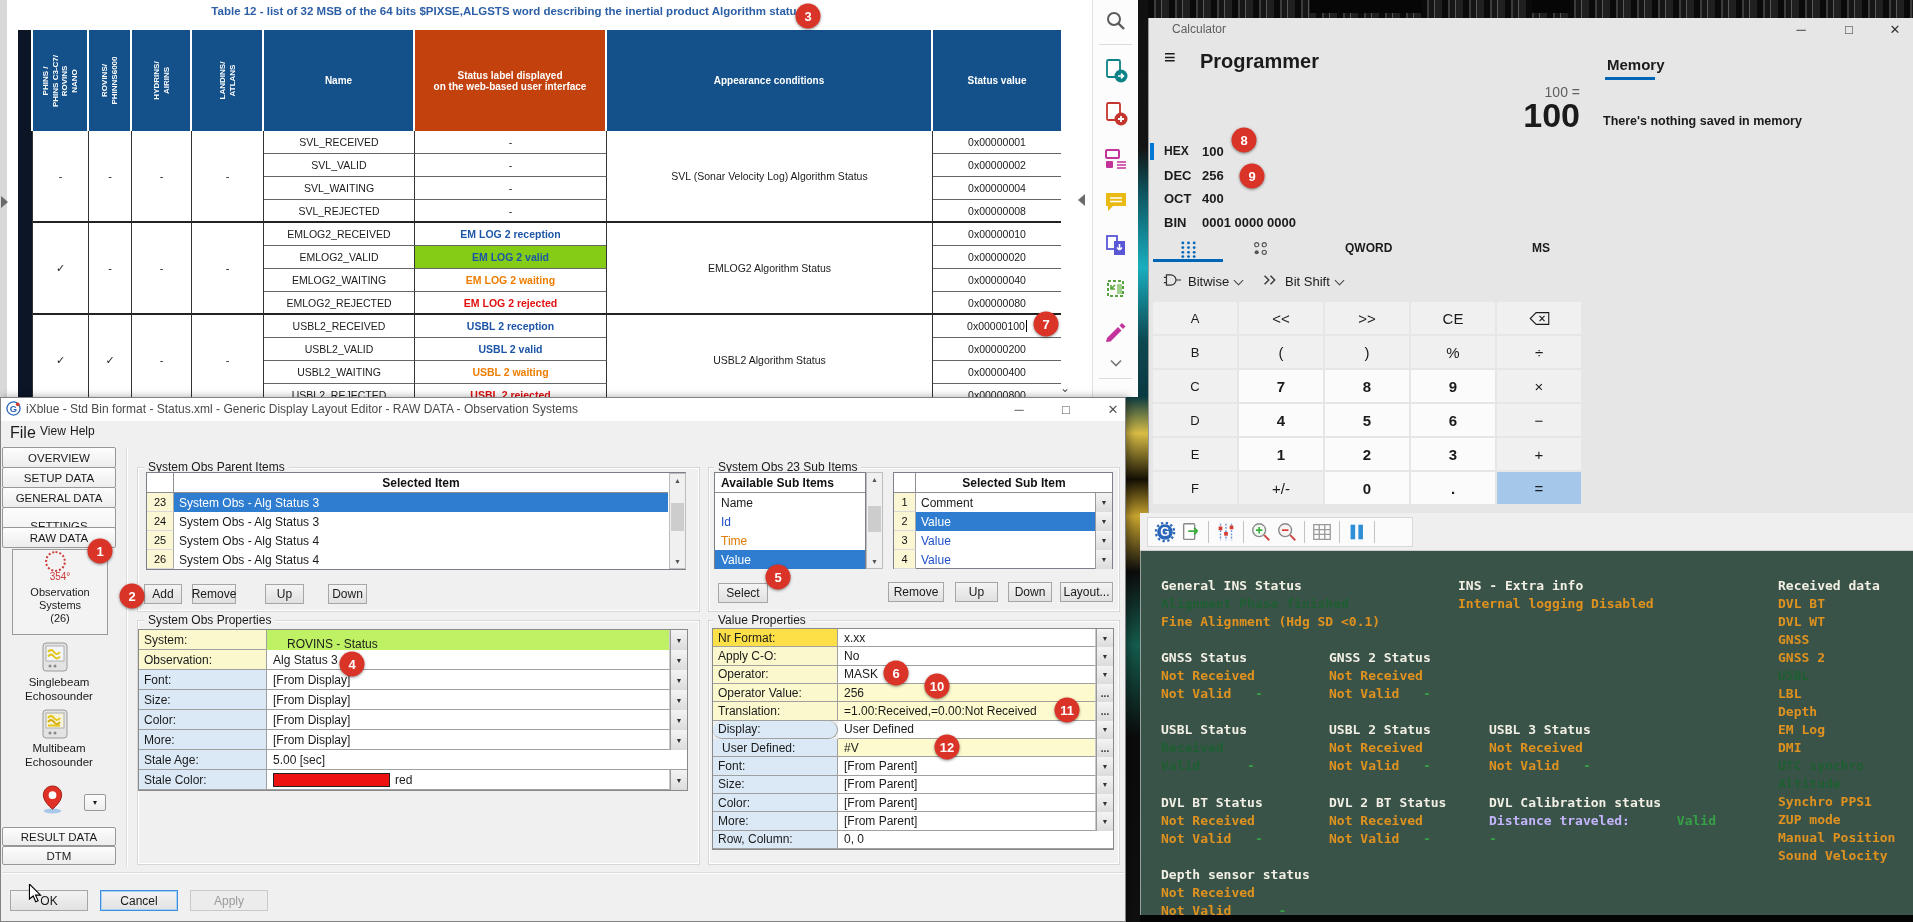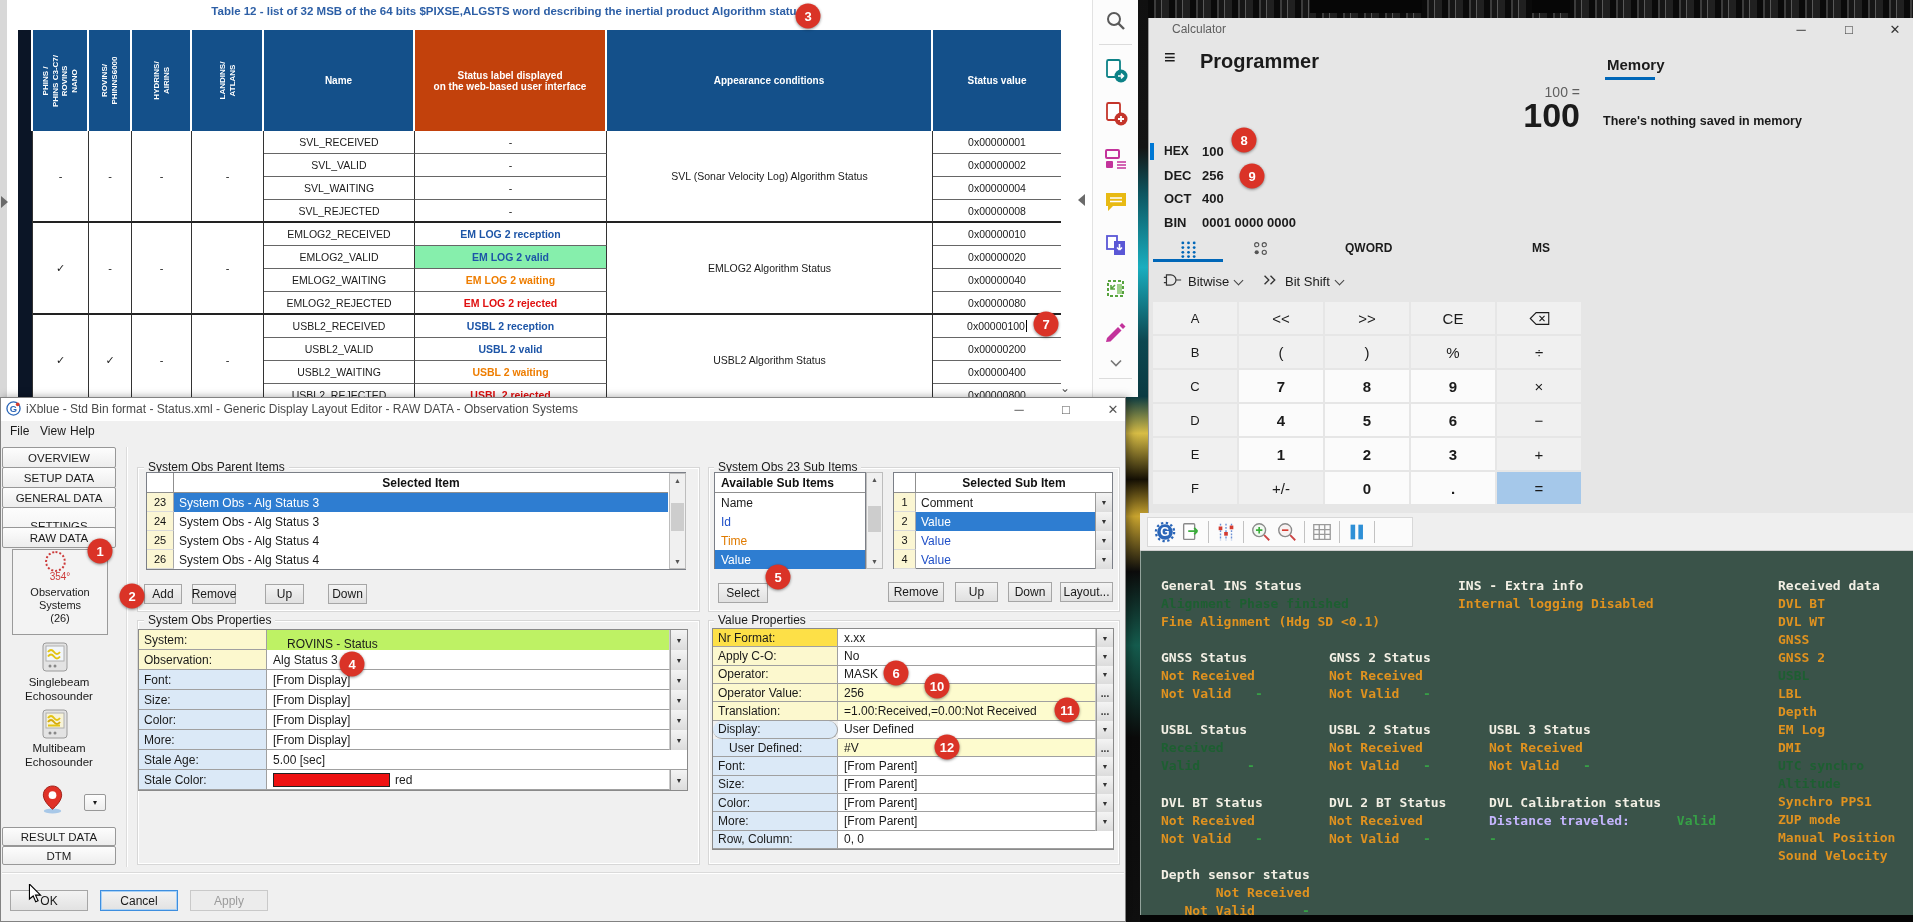--- a/index.html
+++ b/index.html
@@ -86,21 +86,21 @@
         <div style="position: absolute; left: 933px; top: 200px; width: 128px; height: 23px; border-bottom: 2px solid rgb(34, 34, 34); box-sizing: border-box; display: flex; align-items: center; justify-content: center; font-size: 10.5px; color: rgb(26, 26, 26); background: rgb(255, 255, 255);">0x00000008</div>
         <div style="position: absolute; left: 33px; top: 223px; width: 56px; height: 92px; border-right: 1px solid rgb(51, 51, 51); border-bottom: 2px solid rgb(34, 34, 34); box-sizing: border-box; display: flex; align-items: center; justify-content: center; font-size: 11px; color: rgb(26, 26, 26); background: rgb(255, 255, 255);">✓</div>
         <div style="position: absolute; left: 89px; top: 223px; width: 43px; height: 92px; border-right: 1px solid rgb(51, 51, 51); border-bottom: 2px solid rgb(34, 34, 34); box-sizing: border-box; display: flex; align-items: center; justify-content: center; font-size: 11px; color: rgb(26, 26, 26); background: rgb(255, 255, 255);">-</div>
         <div style="position: absolute; left: 132px; top: 223px; width: 60px; height: 92px; border-right: 1px solid rgb(51, 51, 51); border-bottom: 2px solid rgb(34, 34, 34); box-sizing: border-box; display: flex; align-items: center; justify-content: center; font-size: 11px; color: rgb(26, 26, 26); background: rgb(255, 255, 255);">-</div>
         <div style="position: absolute; left: 192px; top: 223px; width: 72px; height: 92px; border-right: 1px solid rgb(51, 51, 51); border-bottom: 2px solid rgb(34, 34, 34); box-sizing: border-box; display: flex; align-items: center; justify-content: center; font-size: 11px; color: rgb(26, 26, 26); background: rgb(255, 255, 255);">-</div>
         <div style="position: absolute; left: 607px; top: 223px; width: 326px; height: 92px; border-right: 1px solid rgb(51, 51, 51); border-bottom: 2px solid rgb(34, 34, 34); box-sizing: border-box; display: flex; align-items: center; justify-content: center; text-align: center; font-size: 10.5px; color: rgb(26, 26, 26); background: rgb(255, 255, 255);">EMLOG2 Algorithm Status</div>
         <div style="position: absolute; left: 264px; top: 223px; width: 151px; height: 23px; border-right: 1px solid rgb(51, 51, 51); border-bottom: 1px solid rgb(102, 102, 102); box-sizing: border-box; display: flex; align-items: center; justify-content: center; font-size: 10.5px; color: rgb(26, 26, 26); background: rgb(255, 255, 255);">EMLOG2_RECEIVED</div>
         <div style="position: absolute; left: 415px; top: 223px; width: 192px; height: 23px; border-right: 1px solid rgb(51, 51, 51); border-bottom: 1px solid rgb(102, 102, 102); box-sizing: border-box; display: flex; align-items: center; justify-content: center; font-size: 10.5px; font-weight: bold; color: rgb(29, 85, 167); background: rgb(255, 255, 255);">EM LOG 2  reception</div>
         <div style="position: absolute; left: 933px; top: 223px; width: 128px; height: 23px; border-bottom: 1px solid rgb(102, 102, 102); box-sizing: border-box; display: flex; align-items: center; justify-content: center; font-size: 10.5px; color: rgb(26, 26, 26); background: rgb(255, 255, 255);">0x00000010</div>
         <div style="position: absolute; left: 264px; top: 246px; width: 151px; height: 23px; border-right: 1px solid rgb(51, 51, 51); border-bottom: 1px solid rgb(102, 102, 102); box-sizing: border-box; display: flex; align-items: center; justify-content: center; font-size: 10.5px; color: rgb(26, 26, 26); background: rgb(255, 255, 255);">EMLOG2_VALID</div>
-        <div style="position: absolute; left: 415px; top: 246px; width: 192px; height: 23px; border-right: 1px solid rgb(51, 51, 51); border-bottom: 1px solid rgb(102, 102, 102); box-sizing: border-box; display: flex; align-items: center; justify-content: center; font-size: 10.5px; font-weight: bold; color: rgb(29, 85, 167); background: #86efac;">EM LOG 2 valid</div>
+        <div style="position: absolute; left: 415px; top: 246px; width: 192px; height: 23px; border-right: 1px solid rgb(51, 51, 51); border-bottom: 1px solid rgb(102, 102, 102); box-sizing: border-box; display: flex; align-items: center; justify-content: center; font-size: 10.5px; font-weight: bold; color: rgb(29, 85, 167); background: #84cc16;">EM LOG 2 valid</div>
         <div style="position: absolute; left: 933px; top: 246px; width: 128px; height: 23px; border-bottom: 1px solid rgb(102, 102, 102); box-sizing: border-box; display: flex; align-items: center; justify-content: center; font-size: 10.5px; color: rgb(26, 26, 26); background: rgb(255, 255, 255);">0x00000020</div>
         <div style="position: absolute; left: 264px; top: 269px; width: 151px; height: 23px; border-right: 1px solid rgb(51, 51, 51); border-bottom: 1px solid rgb(102, 102, 102); box-sizing: border-box; display: flex; align-items: center; justify-content: center; font-size: 10.5px; color: rgb(26, 26, 26); background: rgb(255, 255, 255);">EMLOG2_WAITING</div>
         <div style="position: absolute; left: 415px; top: 269px; width: 192px; height: 23px; border-right: 1px solid rgb(51, 51, 51); border-bottom: 1px solid rgb(102, 102, 102); box-sizing: border-box; display: flex; align-items: center; justify-content: center; font-size: 10.5px; font-weight: bold; color: rgb(238, 125, 0); background: rgb(255, 255, 255);">EM LOG 2 waiting</div>
         <div style="position: absolute; left: 933px; top: 269px; width: 128px; height: 23px; border-bottom: 1px solid rgb(102, 102, 102); box-sizing: border-box; display: flex; align-items: center; justify-content: center; font-size: 10.5px; color: rgb(26, 26, 26); background: rgb(255, 255, 255);">0x00000040</div>
         <div style="position: absolute; left: 264px; top: 292px; width: 151px; height: 23px; border-right: 1px solid rgb(51, 51, 51); border-bottom: 2px solid rgb(34, 34, 34); box-sizing: border-box; display: flex; align-items: center; justify-content: center; font-size: 10.5px; color: rgb(26, 26, 26); background: rgb(255, 255, 255);">EMLOG2_REJECTED</div>
         <div style="position: absolute; left: 415px; top: 292px; width: 192px; height: 23px; border-right: 1px solid rgb(51, 51, 51); border-bottom: 2px solid rgb(34, 34, 34); box-sizing: border-box; display: flex; align-items: center; justify-content: center; font-size: 10.5px; font-weight: bold; color: rgb(224, 16, 16); background: rgb(255, 255, 255);">EM LOG 2 rejected</div>
         <div style="position: absolute; left: 933px; top: 292px; width: 128px; height: 23px; border-bottom: 2px solid rgb(34, 34, 34); box-sizing: border-box; display: flex; align-items: center; justify-content: center; font-size: 10.5px; color: rgb(26, 26, 26); background: rgb(255, 255, 255);">0x00000080</div>
         <div style="position: absolute; left: 33px; top: 315px; width: 56px; height: 92px; border-right: 1px solid rgb(51, 51, 51); border-bottom: 2px solid rgb(34, 34, 34); box-sizing: border-box; display: flex; align-items: center; justify-content: center; font-size: 11px; color: rgb(26, 26, 26); background: rgb(255, 255, 255);">✓</div>
         <div style="position: absolute; left: 89px; top: 315px; width: 43px; height: 92px; border-right: 1px solid rgb(51, 51, 51); border-bottom: 2px solid rgb(34, 34, 34); box-sizing: border-box; display: flex; align-items: center; justify-content: center; font-size: 11px; color: rgb(26, 26, 26); background: rgb(255, 255, 255);">✓</div>
         <div style="position: absolute; left: 132px; top: 315px; width: 60px; height: 92px; border-right: 1px solid rgb(51, 51, 51); border-bottom: 2px solid rgb(34, 34, 34); box-sizing: border-box; display: flex; align-items: center; justify-content: center; font-size: 11px; color: rgb(26, 26, 26); background: rgb(255, 255, 255);">-</div>
@@ -193,21 +193,21 @@
         <circle cx="8" cy="8" r="7" fill="#fff" stroke="#2b66b8" stroke-width="1.4"></circle>
         <text x="8" y="12" text-anchor="middle" font-size="10" font-weight="bold" fill="#2b66b8" font-family="Liberation Sans">G</text>
         <circle cx="12.5" cy="3.5" r="2" fill="#d43b30"></circle>
       </svg>
   </div>
   <div class="abs" style="left:26px;top:402px;font-size:12px;color:#4a4a4a;white-space:nowrap;">iXblue - Std Bin format - Status.xml - Generic Display Layout Editor -  RAW DATA -  Observation Systems</div>
   <div class="wctl" style="left:1008px;top:400px;">─</div>
   <div class="wctl" style="left:1055px;top:400px;">□</div>
   <div class="wctl" style="left:1102px;top:400px;">✕</div>
   <div class="abs" id="dialog-menu" style="left:0;top:421px;width:1124px;height:22px;">
-      <div style="position: absolute; left: 10px; top: 3px; font-size: 12px; color: rgb(26, 26, 26);">File</div>
+      <div style="position: absolute; left: 10px; top: 3px; font-size: 16px; color: rgb(26, 26, 26);">File</div>
       <div style="position: absolute; left: 40px; top: 3px; font-size: 12px; color: rgb(26, 26, 26);">View</div>
       <div style="position: absolute; left: 70px; top: 3px; font-size: 12px; color: rgb(26, 26, 26);">Help</div>
     </div>
   <div class="abs" style="left:126px;top:447px;width:1px;height:420px;background:#dcdcdc;border-right:1px solid #fff;"></div>
   <div class="abs" style="left:2px;top:872px;width:1122px;height:1px;background:#dadada;border-bottom:1px solid #fff;"></div>
 
   <div class="gbox" style="left:137px;top:467px;width:563px;height:145px;"></div>
   <div class="glabel" style="left:144px;top:460px;">System Obs Parent Items</div>
   <div class="gbox" style="left:137px;top:620px;width:563px;height:245px;"></div>
   <div class="glabel" style="left:144px;top:613px;">System Obs Properties</div>
@@ -441,21 +441,21 @@
       <div style="position: absolute; left: 188px; top: 243px;">
         <div class="term-line"><span style="color: rgb(242, 239, 228);">DVL 2 BT Status</span></div>
         <div class="term-line"><span style="color: rgb(224, 146, 31);">Not Received</span></div>
         <div class="term-line"><span style="color: rgb(224, 146, 31);">Not Valid</span><span style="color: rgb(54, 160, 70);">   -</span></div>
       </div>
       <div style="position: absolute; left: 348px; top: 243px;">
         <div class="term-line"><span style="color: rgb(242, 239, 228);">DVL Calibration status</span></div>
         <div class="term-line"><span style="color: #c4b5fd;">Distance traveled:</span><span style="color: rgb(54, 160, 70);">      Valid</span></div>
         <div class="term-line"><span style="color: rgb(54, 160, 70);">-</span></div>
       </div>
-      <div style="position: absolute; left: 20px; top: 315px; text-align: right;">
+      <div style="position: absolute; left: 20px; top: 315px;">
         <div class="term-line"><span style="color: rgb(242, 239, 228);">Depth sensor status</span></div>
         <div class="term-line"><span style="color: rgb(224, 146, 31);">Not Received</span></div>
         <div class="term-line"><span style="color: rgb(224, 146, 31);">Not Valid</span><span style="color: rgb(54, 160, 70);">      -</span></div>
       </div>
     </div>
   <div class="abs" style="left:1140px;top:915px;width:773px;height:7px;background:#050505;"></div>
 
   <svg class="abs" style="left:28px;top:884px;z-index:99;" width="14" height="20" viewBox="0 0 12 18">
     <path d="M1 0 L1 13.5 L4.4 10.8 L6.6 16 L8.8 15 L6.5 10 L11 10 Z" fill="#fff" stroke="#000" stroke-width="1"></path>
   </svg>
@@ -584,21 +584,21 @@
     <div style="position: absolute; left: 713px; top: 702.32px; width: 125px; height: 18.33px; background: rgb(252, 248, 206); border-right: 1px solid rgb(160, 160, 160); border-bottom: 1px solid rgb(160, 160, 160); box-sizing: border-box; display: flex; align-items: center; padding-left: 5px; font-size: 12px; color: rgb(26, 26, 26);">Translation:</div>
     <div style="position: absolute; left: 838px; top: 702.32px; width: 258px; height: 18.33px; background: rgb(253, 251, 206); border-bottom: 1px solid rgb(160, 160, 160); border-right: 1px solid rgb(201, 201, 201); box-sizing: border-box; display: flex; align-items: center; padding-left: 6px; font-size: 12px; color: rgb(26, 26, 26);">
       <span>=1.00:Received,=0.00:Not Received</span>
     </div>
     <div class="combo-arrow" style="position: absolute; left: 1096px; top: 702.32px; width: 17px; height: 18.33px; font-size: 10px; font-weight: bold;">...</div>
     <div style="position: absolute; left: 713px; top: 720.65px; width: 125px; height: 18.33px; background: rgb(219, 233, 247); border-right: 1px solid rgb(160, 160, 160); border-bottom: 1px solid rgb(160, 160, 160); box-sizing: border-box; display: flex; align-items: center; padding-left: 5px; font-size: 12px; color: rgb(26, 26, 26); border-radius: 9px;">Display:</div>
     <div style="position: absolute; left: 838px; top: 720.65px; width: 258px; height: 18.33px; background: rgb(255, 255, 255); border-bottom: 1px solid rgb(160, 160, 160); border-right: 1px solid rgb(201, 201, 201); box-sizing: border-box; display: flex; align-items: center; padding-left: 6px; font-size: 12px; color: rgb(26, 26, 26);">
       <span>User Defined</span>
     </div>
     <div class="combo-arrow" style="position: absolute; left: 1096px; top: 720.65px; width: 17px; height: 18.33px;">▼</div>
-    <div style="position: absolute; left: 713px; top: 738.98px; width: 125px; height: 18.33px; background: rgb(219, 233, 247); border-right: 1px solid rgb(160, 160, 160); border-bottom: 1px solid rgb(160, 160, 160); box-sizing: border-box; display: flex; align-items: center; padding-left: 16px; font-size: 12px; color: rgb(26, 26, 26);">User Defined:</div>
+    <div style="position: absolute; left: 713px; top: 738.98px; width: 125px; height: 18.33px; background: rgb(219, 233, 247); border-right: 1px solid rgb(160, 160, 160); border-bottom: 1px solid rgb(160, 160, 160); box-sizing: border-box; display: flex; align-items: center; padding-left: 9px; font-size: 12px; color: rgb(26, 26, 26);">User Defined:</div>
     <div style="position: absolute; left: 838px; top: 738.98px; width: 258px; height: 18.33px; background: rgb(253, 251, 206); border-bottom: 1px solid rgb(160, 160, 160); border-right: 1px solid rgb(201, 201, 201); box-sizing: border-box; display: flex; align-items: center; padding-left: 6px; font-size: 12px; color: rgb(26, 26, 26);">
       <span>#V</span>
     </div>
     <div class="combo-arrow" style="position: absolute; left: 1096px; top: 738.98px; width: 17px; height: 18.33px; font-size: 10px; font-weight: bold;">...</div>
     <div style="position: absolute; left: 713px; top: 757.31px; width: 125px; height: 18.33px; background: rgb(219, 233, 247); border-right: 1px solid rgb(160, 160, 160); border-bottom: 1px solid rgb(160, 160, 160); box-sizing: border-box; display: flex; align-items: center; padding-left: 5px; font-size: 12px; color: rgb(26, 26, 26);">Font:</div>
     <div style="position: absolute; left: 838px; top: 757.31px; width: 258px; height: 18.33px; background: rgb(255, 255, 255); border-bottom: 1px solid rgb(160, 160, 160); border-right: 1px solid rgb(201, 201, 201); box-sizing: border-box; display: flex; align-items: center; padding-left: 6px; font-size: 12px; color: rgb(26, 26, 26);">
       <span>[From Parent]</span>
     </div>
     <div class="combo-arrow" style="position: absolute; left: 1096px; top: 757.31px; width: 17px; height: 18.33px;">▼</div>
     <div style="position: absolute; left: 713px; top: 775.64px; width: 125px; height: 18.33px; background: rgb(219, 233, 247); border-right: 1px solid rgb(160, 160, 160); border-bottom: 1px solid rgb(160, 160, 160); box-sizing: border-box; display: flex; align-items: center; padding-left: 5px; font-size: 12px; color: rgb(26, 26, 26);">Size:</div>

